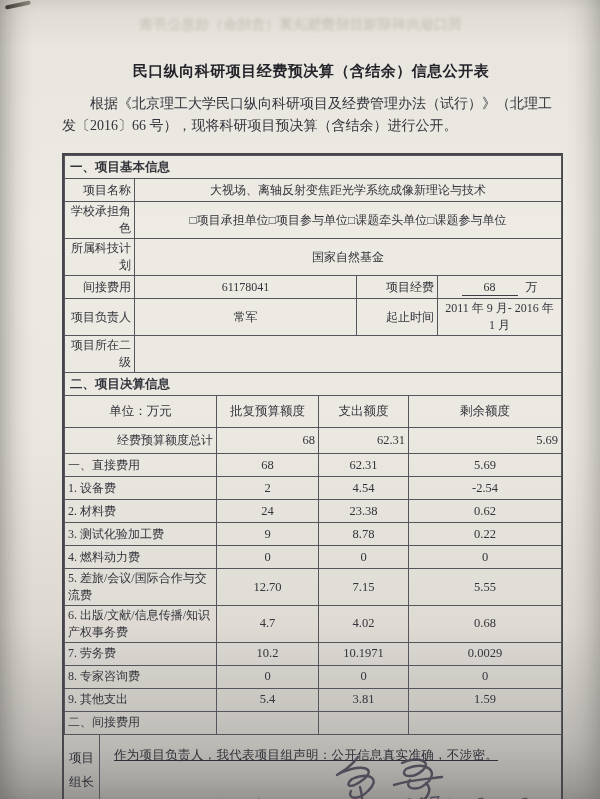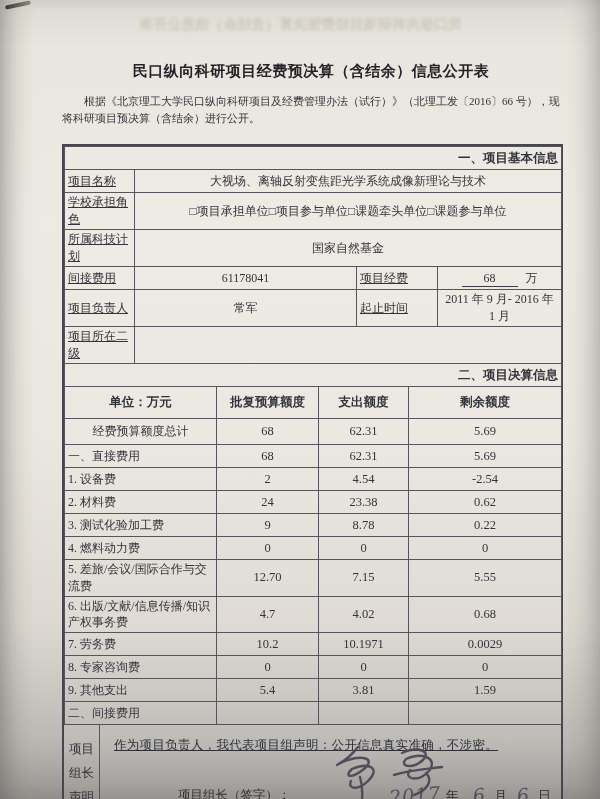--- a/index.html
+++ b/index.html
@@ -12,35 +12,35 @@
                inset 0 -46px 55px -24px rgba(58,56,53,.30);
     font-family:"Liberation Serif","DejaVu Serif",serif;
     color:#2f3037;
   }
   .pen-mark{position:absolute;left:5px;top:3px;width:26px;height:4px;border-radius:3px;
     background:linear-gradient(90deg,#3c3933,#8d897f);transform:rotate(-12deg);}
   .bleed{position:absolute;top:16px;left:40px;right:40px;text-align:center;font-weight:bold;
     font-size:14px;color:#776f60;opacity:.20;filter:blur(1.6px);transform:scaleX(-1);}
   .content{position:absolute;left:62px;top:0;width:498px;padding-top:62px;}
   .title{margin:0;text-align:center;font-size:15px;font-weight:bold;letter-spacing:.5px;color:#232329;}
-  .intro{margin:12px 0 17px;font-size:11px;line-height:1.55;text-indent:2em;color:#33343b;}
+  .intro{margin:12px 0 17px;font-size:14px;line-height:1.55;text-indent:2em;color:#33343b;}
   .form{margin-top:16px;width:497px;border:2px solid #46464c;background:rgba(255,255,255,.06);}
   table{border-collapse:collapse;width:100%;table-layout:fixed;}
   .t-budget{margin-top:-1px;}
   td,th{border:1px solid #55555c;font-size:12px;padding:1px 3px;color:#33343b;overflow:hidden;}
   .sec{font-family:Liberation Sans, sans-serif;font-weight:bold;font-size:12.5px;
-    text-align:right;height:21px;padding-left:5px;margin-top:42px;}
+    text-align:left;height:21px;padding-left:5px;margin-top:42px;}
   .t-basic td{height:20px;}
-  .lbl{text-align:left;text-decoration:underline;}
+  .lbl{text-align:right;}
   .val{text-align:center;}
   .uline{display:inline-block;min-width:48px;border-bottom:1px solid #3c3c42;text-align:center;padding:0 4px;}
   .unit{margin-left:8px;}
-  .t-budget th{height:29px;font-weight:bold;font-size:12.5px;text-align:center;}
+  .t-budget th{height:29px;font-weight:normal;font-size:12.5px;text-align:center;}
   .t-budget td{height:20px;}
-  .row-total td{height:23px;}
+  .row-total td{height:23px;text-align:right;}
   .rowlabel{text-align:left;line-height:1.4;}
   .num{text-align:center;font-size:12.5px;}
   .decl{display:flex;margin-top:-1px;border-top:1px solid #55555c;height:96px;position:relative;}
   .decl-label{flex:0 0 35px;border-right:1px solid #55555c;display:flex;flex-direction:column;
     justify-content:center;align-items:center;gap:7px;font-size:12.5px;}
   .decl-body{flex:1;position:relative;}
   .statement{margin:12px 10px 0 14px;font-size:12.5px;letter-spacing:.3px;text-decoration:underline;}
   .sign-row{position:absolute;left:0;right:10px;bottom:16px;display:flex;align-items:center;}
   .sign-label{margin-left:78px;font-size:12.5px;}
   .signature-svg{position:absolute;left:222px;top:14px;width:150px;height:130px;overflow:visible;z-index:4;}

